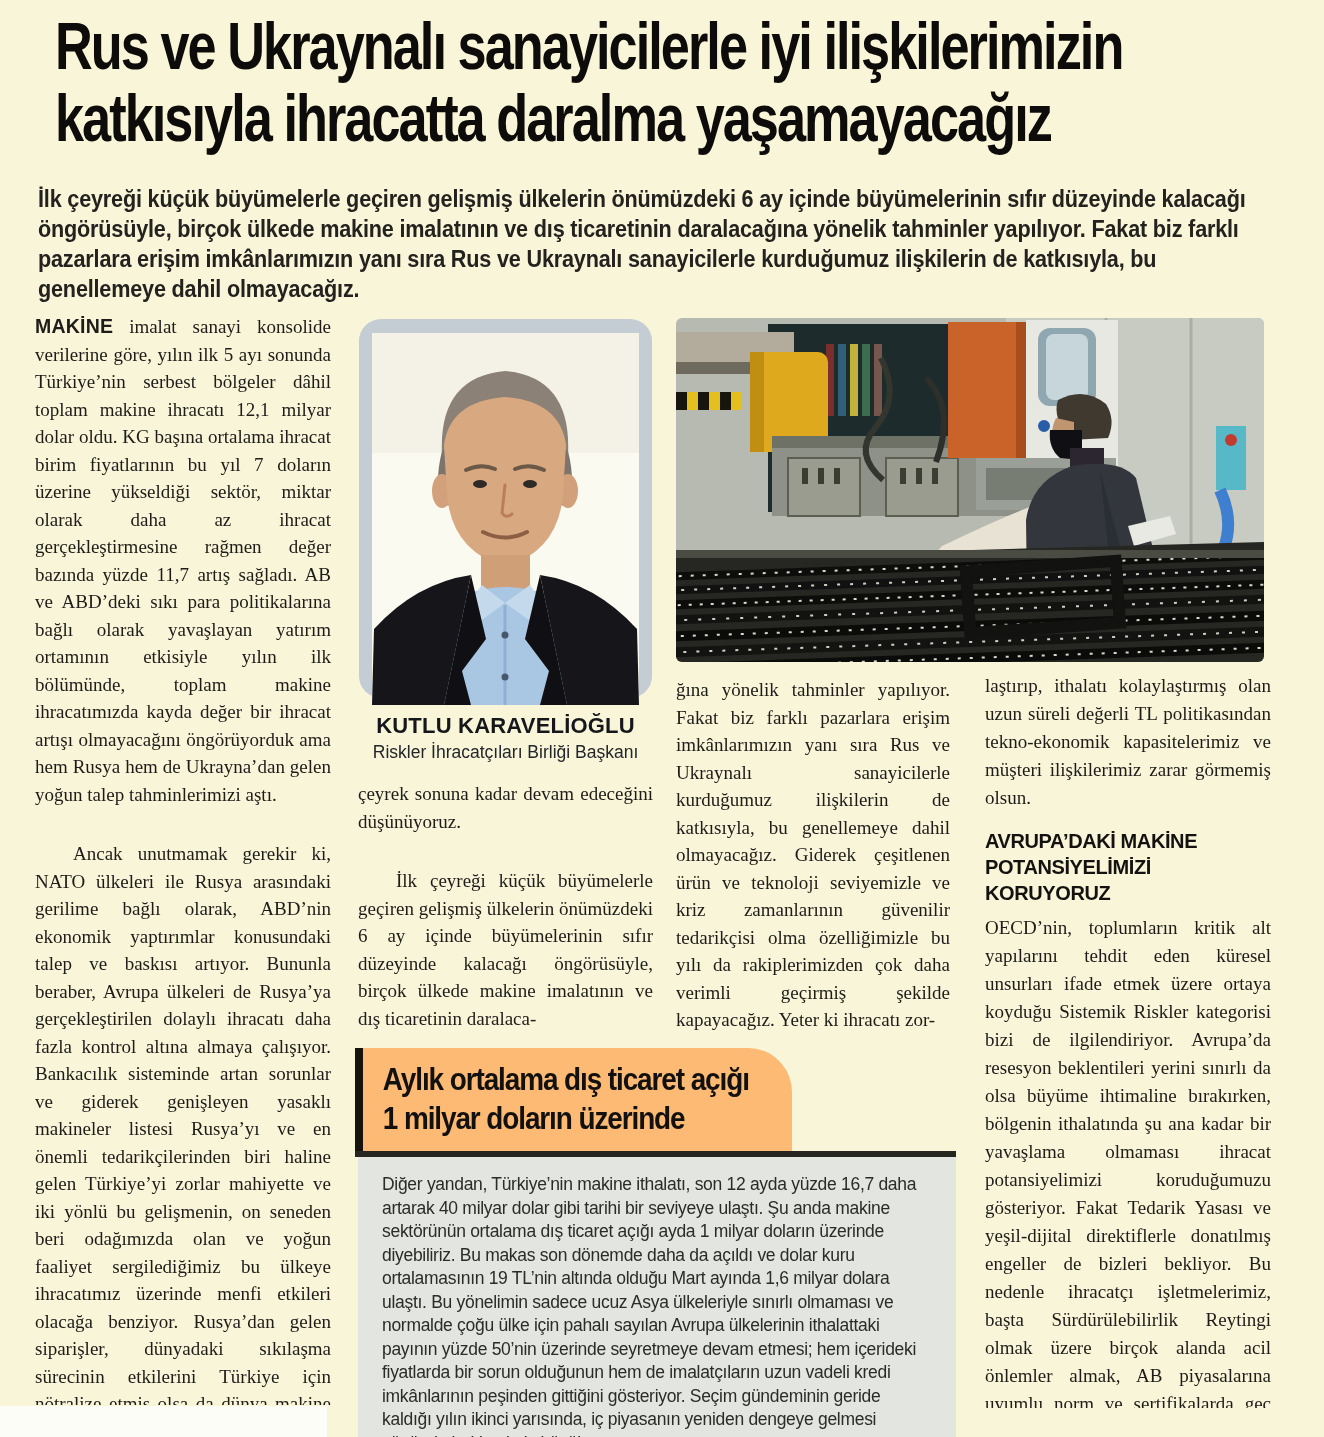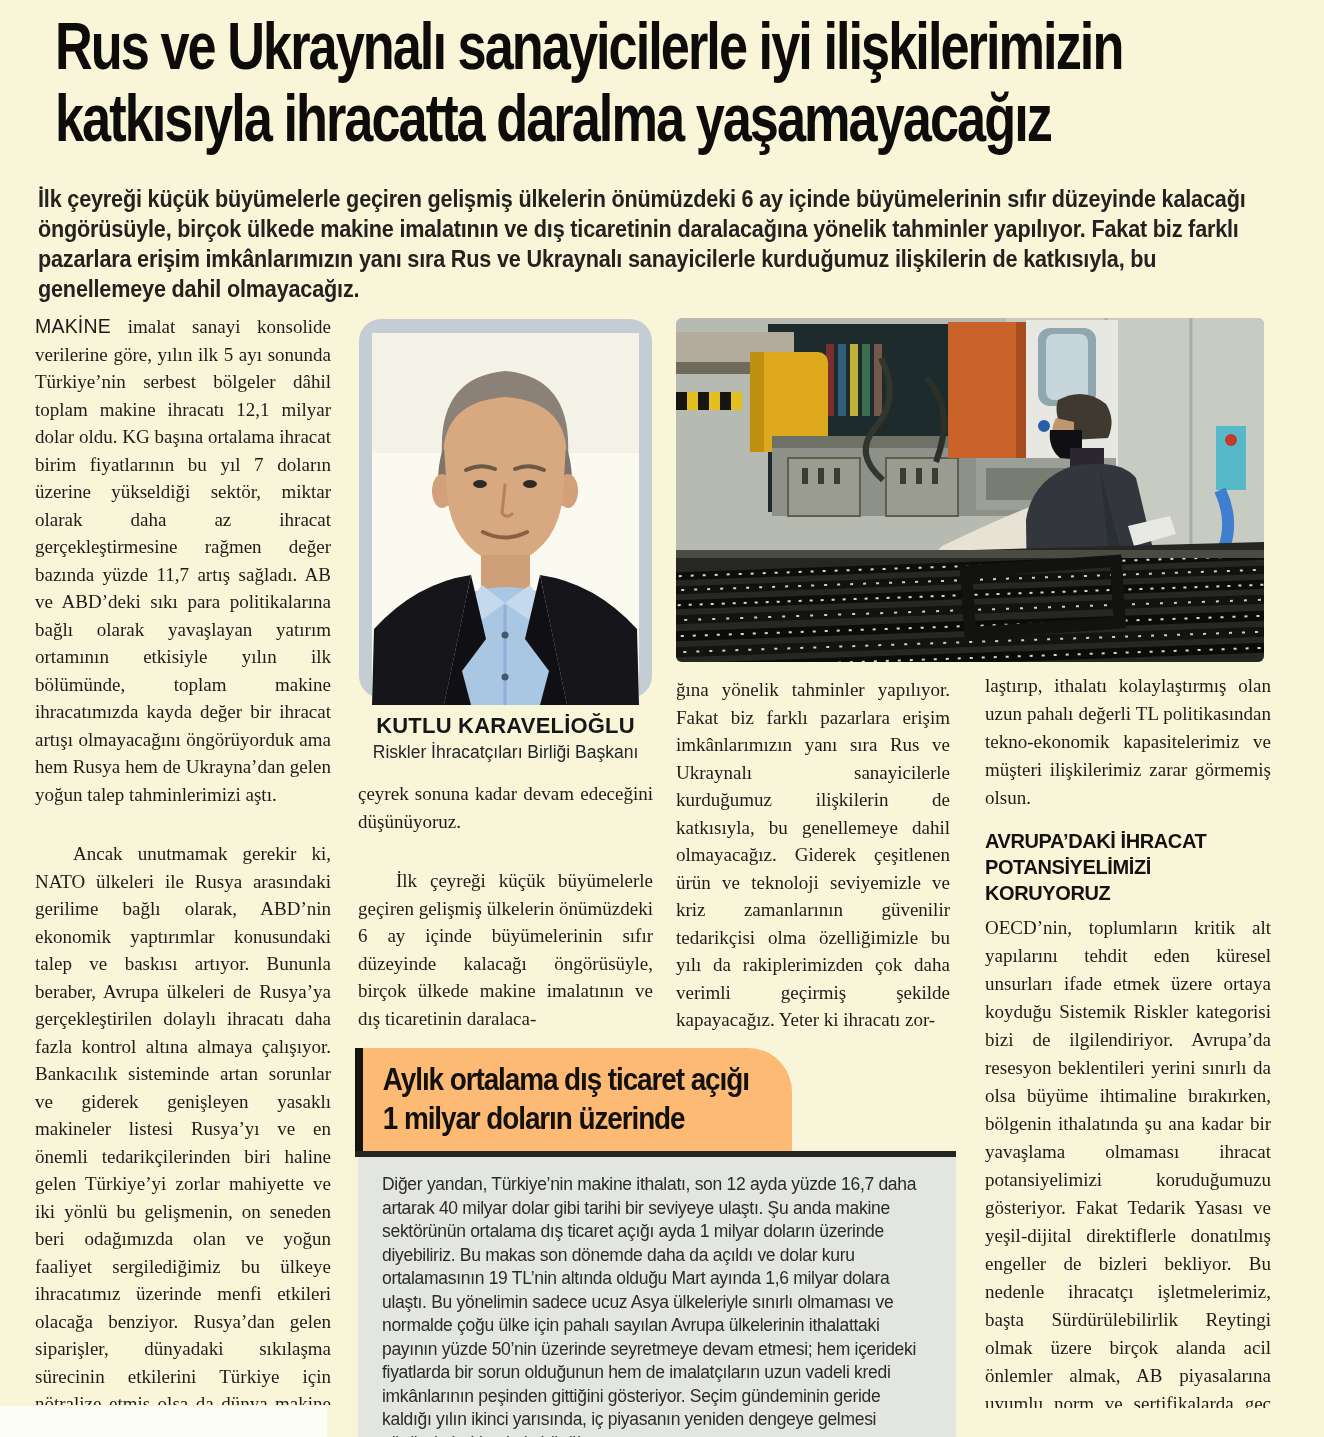--- a/index.html
+++ b/index.html
@@ -54,21 +54,21 @@
     overflow: hidden;
   }
   .col p { margin: 0; }
   .col p.indent { text-indent: 38px; margin-top: 32px; }
   .col1 { left: 35px;  top: 313px; width: 296px; height: 1092px; }
   .col2 { left: 358px; top: 780px; width: 295px; height: 262px; }
   .col3 { left: 676px; top: 676px; width: 274px; height: 358px; }
   .col4 { left: 985px; top: 672px; width: 286px; height: 736px; line-height: 28px; }
   .lead-word {
     font-family: "Liberation Sans", sans-serif;
-    font-weight: normal;
+    font-weight: bold;
     font-size: 19.5px;
     letter-spacing: 0.2px;
   }
   .subhead {
     font-family: "Liberation Sans", sans-serif;
     font-weight: bold;
     font-size: 20px;
     line-height: 26px;
     letter-spacing: -0.4px;
     margin: 16px 0 8px 0;
@@ -307,23 +307,23 @@
   <div class="col col2">
     <p>çeyrek sonuna kadar devam edeceğini düşünüyoruz.</p>
     <p class="indent">İlk çeyreği küçük büyümelerle geçiren gelişmiş ülkelerin önümüzdeki 6 ay içinde büyümelerinin sıfır düzeyinde kalacağı öngörüsüyle, birçok ülkede makine imalatının ve dış ticaretinin daralaca-</p>
   </div>
 
   <div class="col col3">
     <p>ğına yönelik tahminler yapılıyor. Fakat biz farklı pazarlara erişim imkânlarımızın yanı sıra Rus ve Ukraynalı sanayicilerle kurduğumuz ilişkilerin de katkısıyla, bu genellemeye dahil olmayacağız. Giderek çeşitlenen ürün ve teknoloji seviyemizle ve kriz zamanlarının güvenilir tedarikçisi olma özelliğimizle bu yılı da rakiplerimizden çok daha verimli geçirmiş şekilde kapayacağız. Yeter ki ihracatı zor-</p>
   </div>
 
   <div class="col col4">
-    <p>laştırıp, ithalatı kolaylaştırmış olan uzun pahalı değerli TL politikasından tekno-ekonomik kapasitelerimiz ve müşteri ilişkilerimiz zarar görmemiş olsun.</p>
+    <p>laştırıp, ithalatı kolaylaştırmış olan uzun süreli değerli TL politikasından tekno-ekonomik kapasitelerimiz ve müşteri ilişkilerimiz zarar görmemiş olsun.</p>
     <h3 class="subhead">
-      <span>AVRUPA’DAKİ İHRACAT</span>
+      <span>AVRUPA’DAKİ MAKİNE</span>
       <span>POTANSİYELİMİZİ KORUYORUZ</span>
     </h3>
     <p>OECD’nin, toplumların kritik alt yapılarını tehdit eden küresel unsurları ifade etmek üzere ortaya koyduğu Sistemik Riskler kategorisi bizi de ilgilendiriyor. Avrupa’da resesyon beklentileri yerini sınırlı da olsa büyüme ihtimaline bırakırken, bölgenin ithalatında şu ana kadar bir yavaşlama olmaması ihracat potansiyelimizi koruduğumuzu gösteriyor. Fakat Tedarik Yasası ve yeşil-dijital direktiflerle donatılmış engeller de bizleri bekliyor. Bu nedenle ihracatçı işletmelerimiz, başta Sürdürülebilirlik Reytingi olmak üzere birçok alanda acil önlemler almak, AB piyasalarına uyumlu norm ve sertifikalarda geç kalmamak zorunda.</p>
   </div>
 
   <div class="infobox">
     <div class="infobox-header">
       <h2 class="infobox-title">
         <span>Aylık ortalama dış ticaret açığı</span>
         <span>1 milyar doların üzerinde</span>

